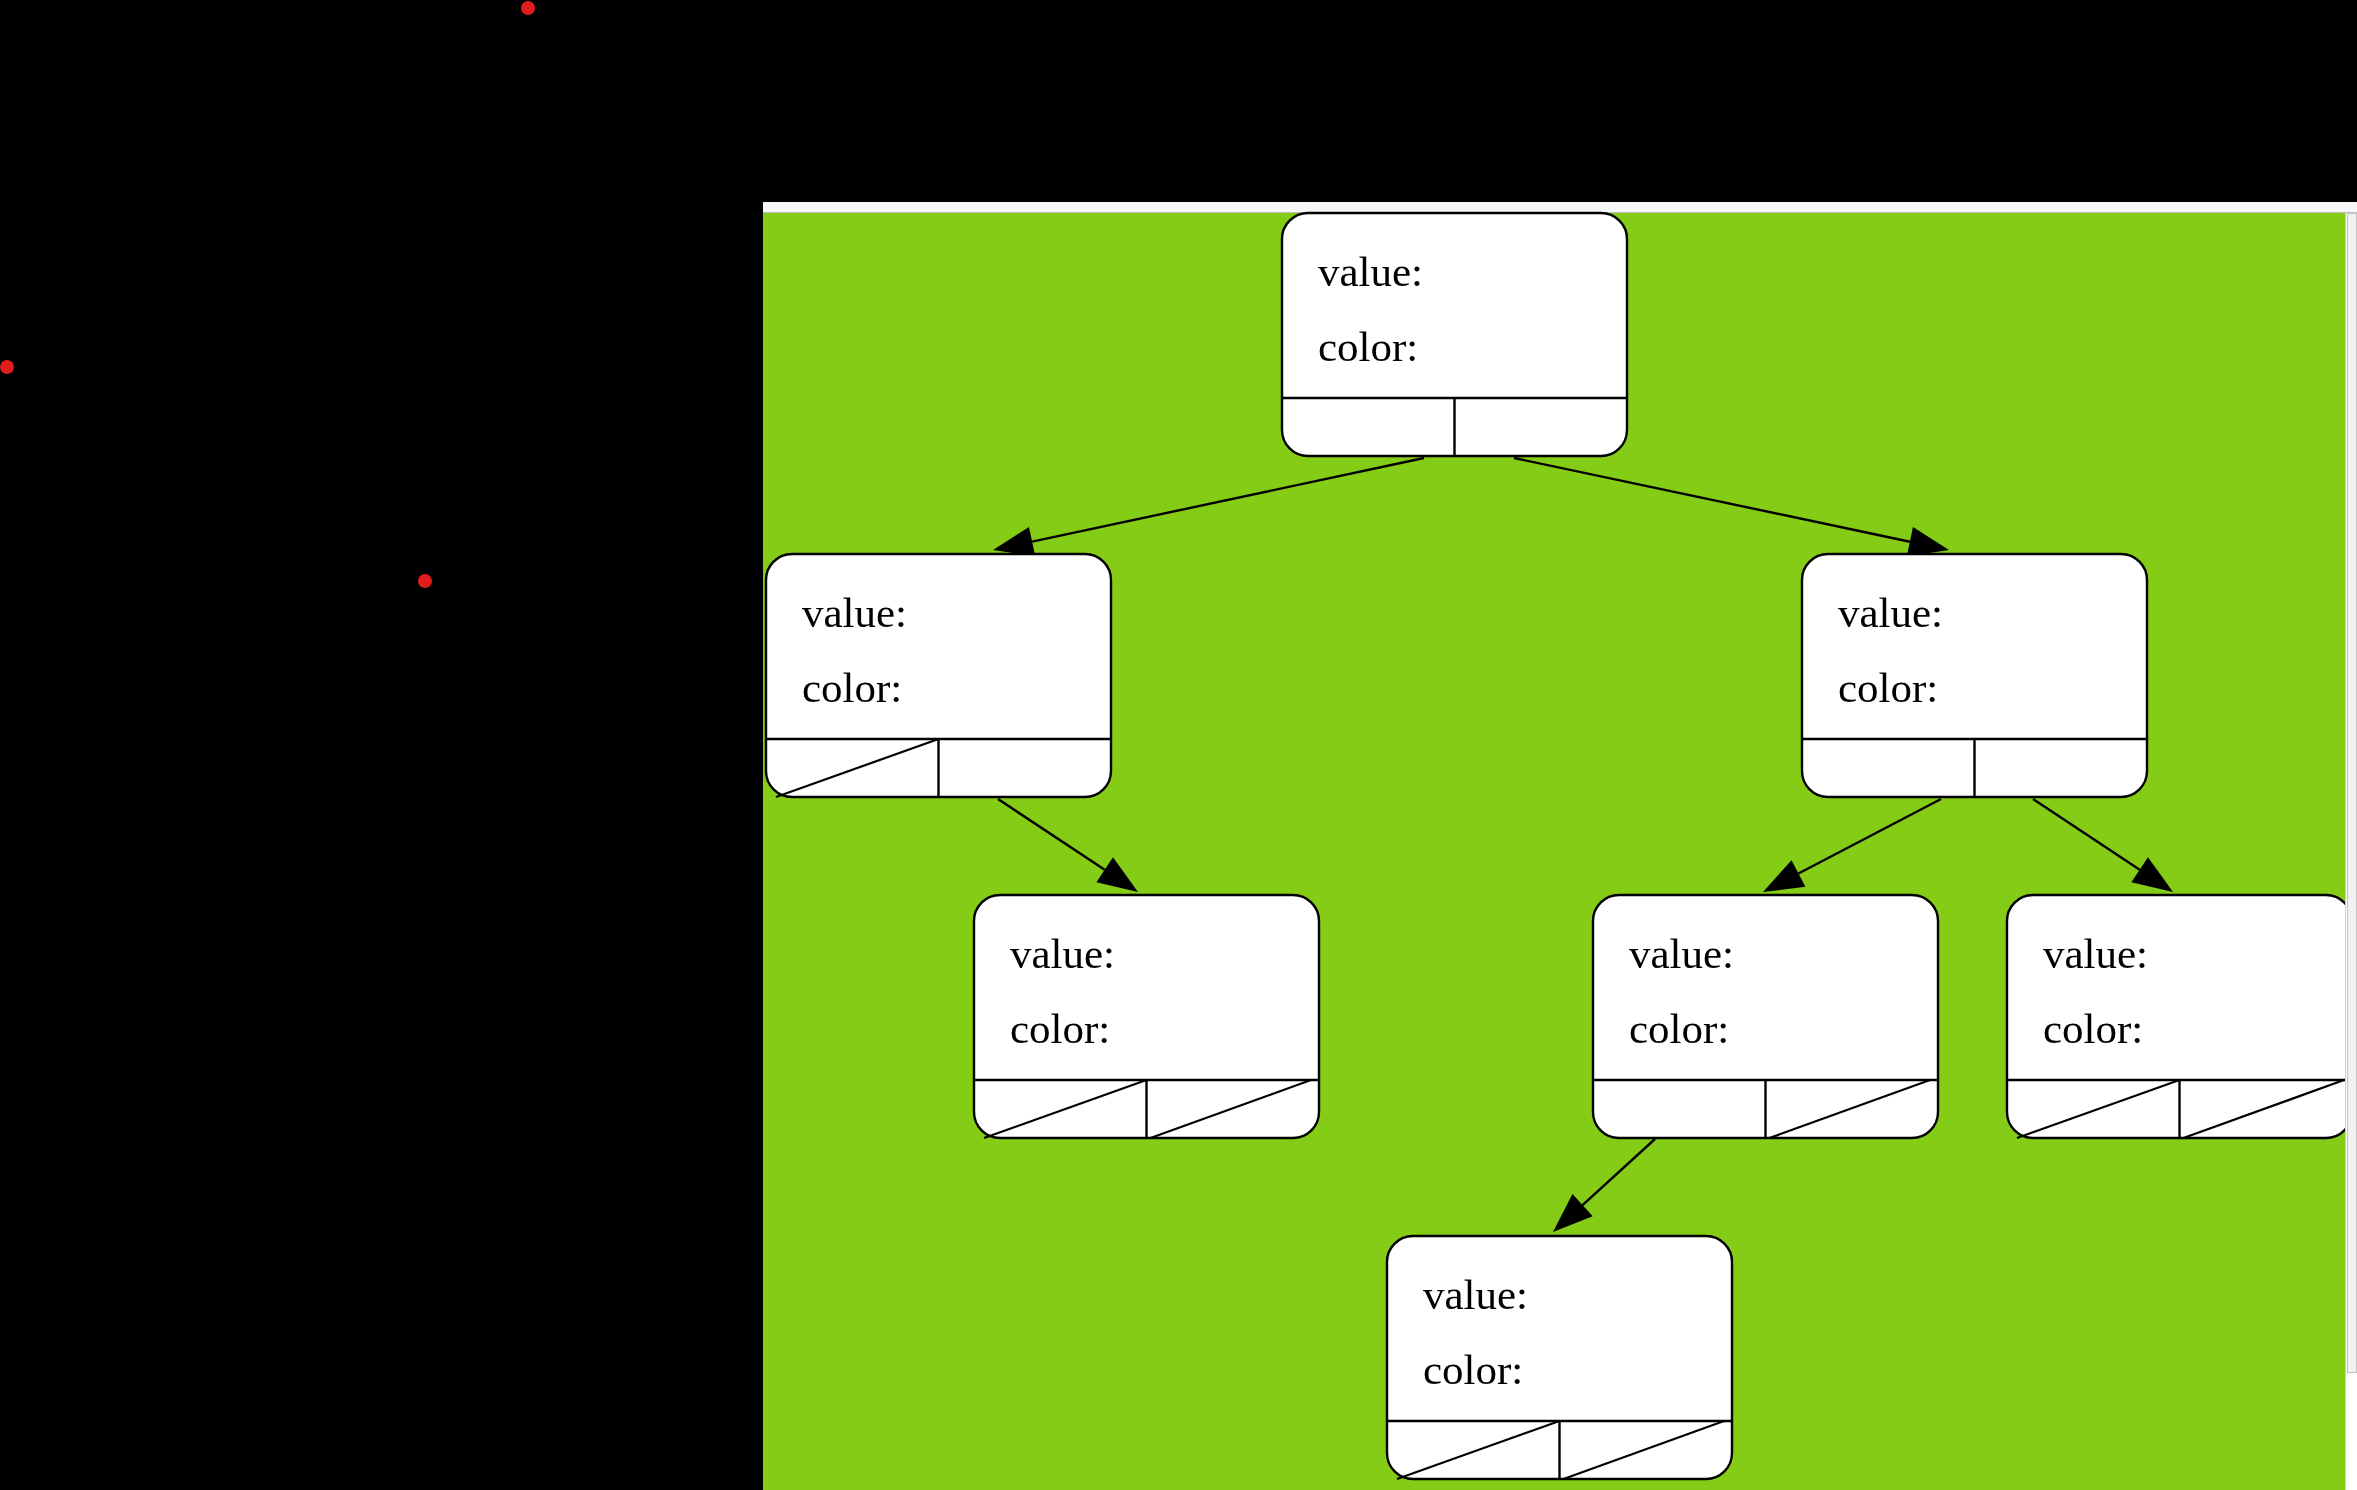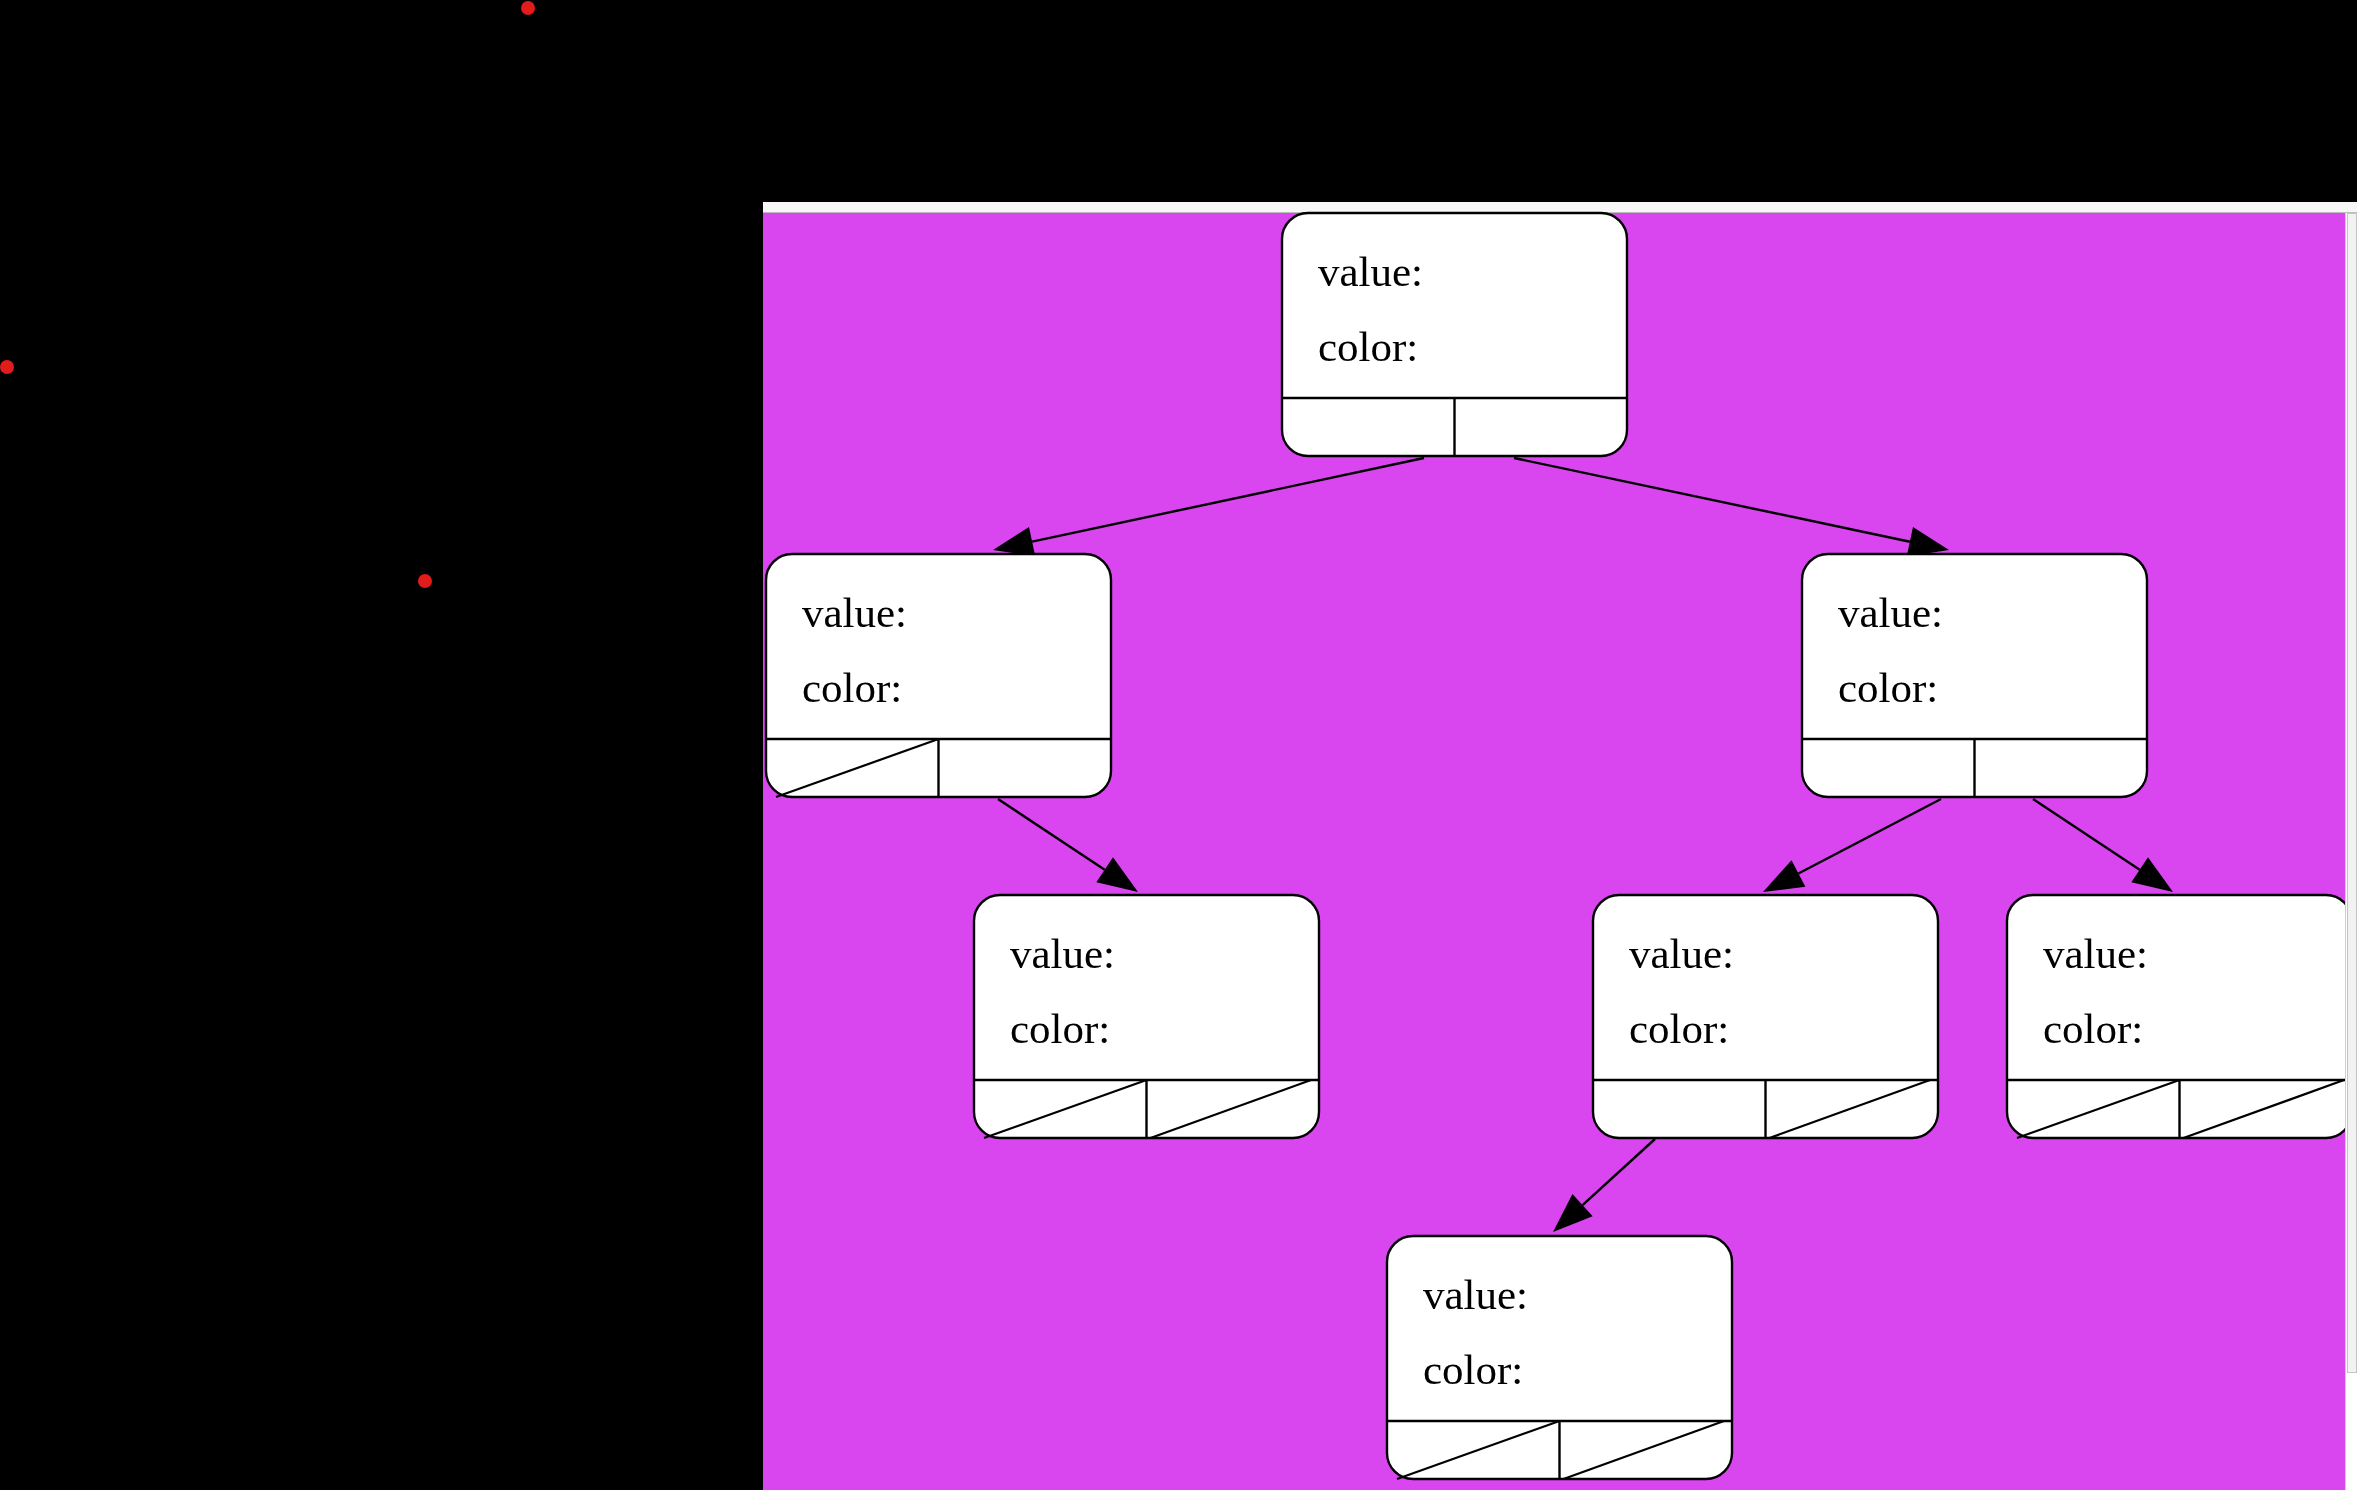--- a/index.html
+++ b/index.html
@@ -26,21 +26,21 @@
     height: 14px;
     border-radius: 50%;
     background: #e21b1b;
   }
   .diagram-panel {
     position: absolute;
     left: 763px;
     top: 202px;
     width: 1594px;
     height: 1288px;
-    background: #d946ef;
+    background: #84cc16;
     overflow: hidden;
   }
   .panel-topband {
     position: absolute;
     left: 0;
     top: 0;
     width: 100%;
     height: 11px;
     background: #f7f7f7;
     border-bottom: 1px solid #bdbdbd;

